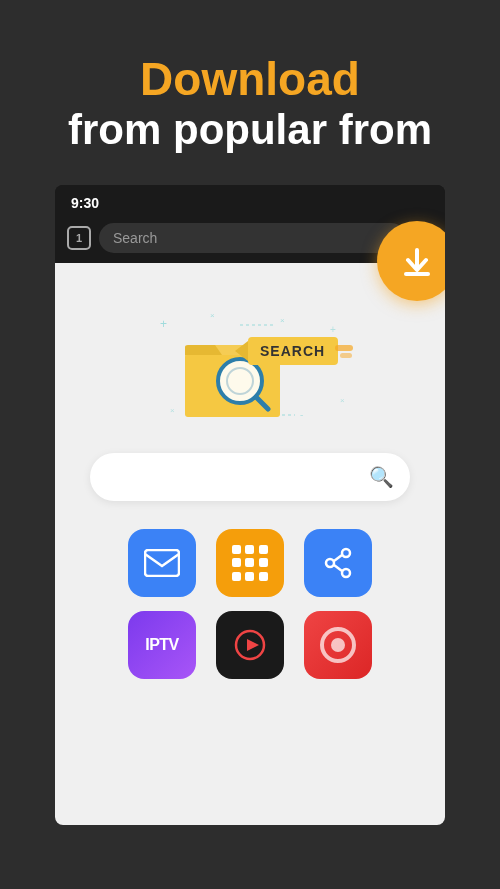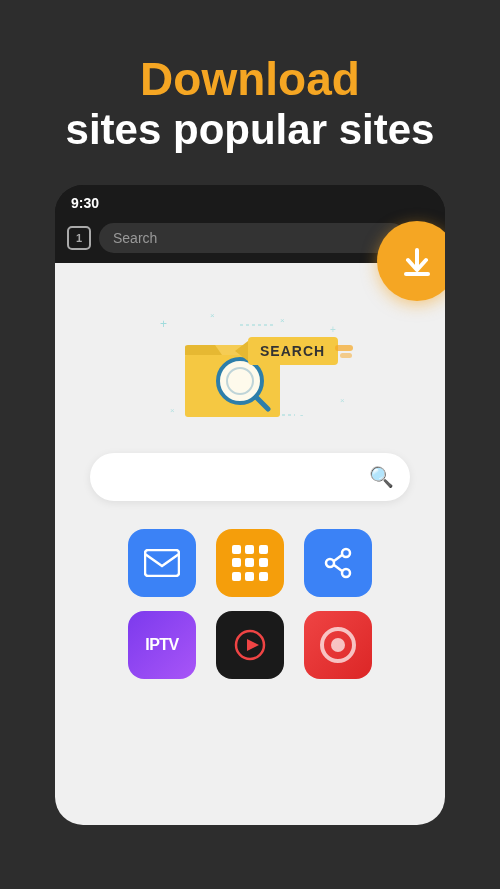--- a/index.html
+++ b/index.html
@@ -35,21 +35,21 @@
       font-weight: 800;
       color: #ffffff;
       line-height: 1.2;
       text-align: center;
     }
 
     .phone-container {
       width: 390px;
       height: 640px;
       background: #1a1a1a;
-      border-radius: 28px;
+      border-radius: 8px;
       overflow: hidden;
       position: relative;
       display: flex;
       flex-direction: column;
     }
 
     .phone-status-bar {
       background: #1a1a1a;
       padding: 10px 16px 6px;
       display: flex;
@@ -247,21 +247,21 @@
       height: 14px;
       border-radius: 50%;
       background: rgba(255,255,255,0.7);
     }
   </style>
 </head>
 <body>
 
 <div class="header-section">
   <span class="title-download">Download</span>
-  <span class="title-subtitle">sites popular sites</span>
+  <span class="title-subtitle">from popular from</span>
 </div>
 
 <div class="phone-container">
 
   <div class="phone-status-bar">
     <span class="status-time">9:30</span>
   </div>
 
   <div class="browser-bar">
     <div class="tab-badge">

